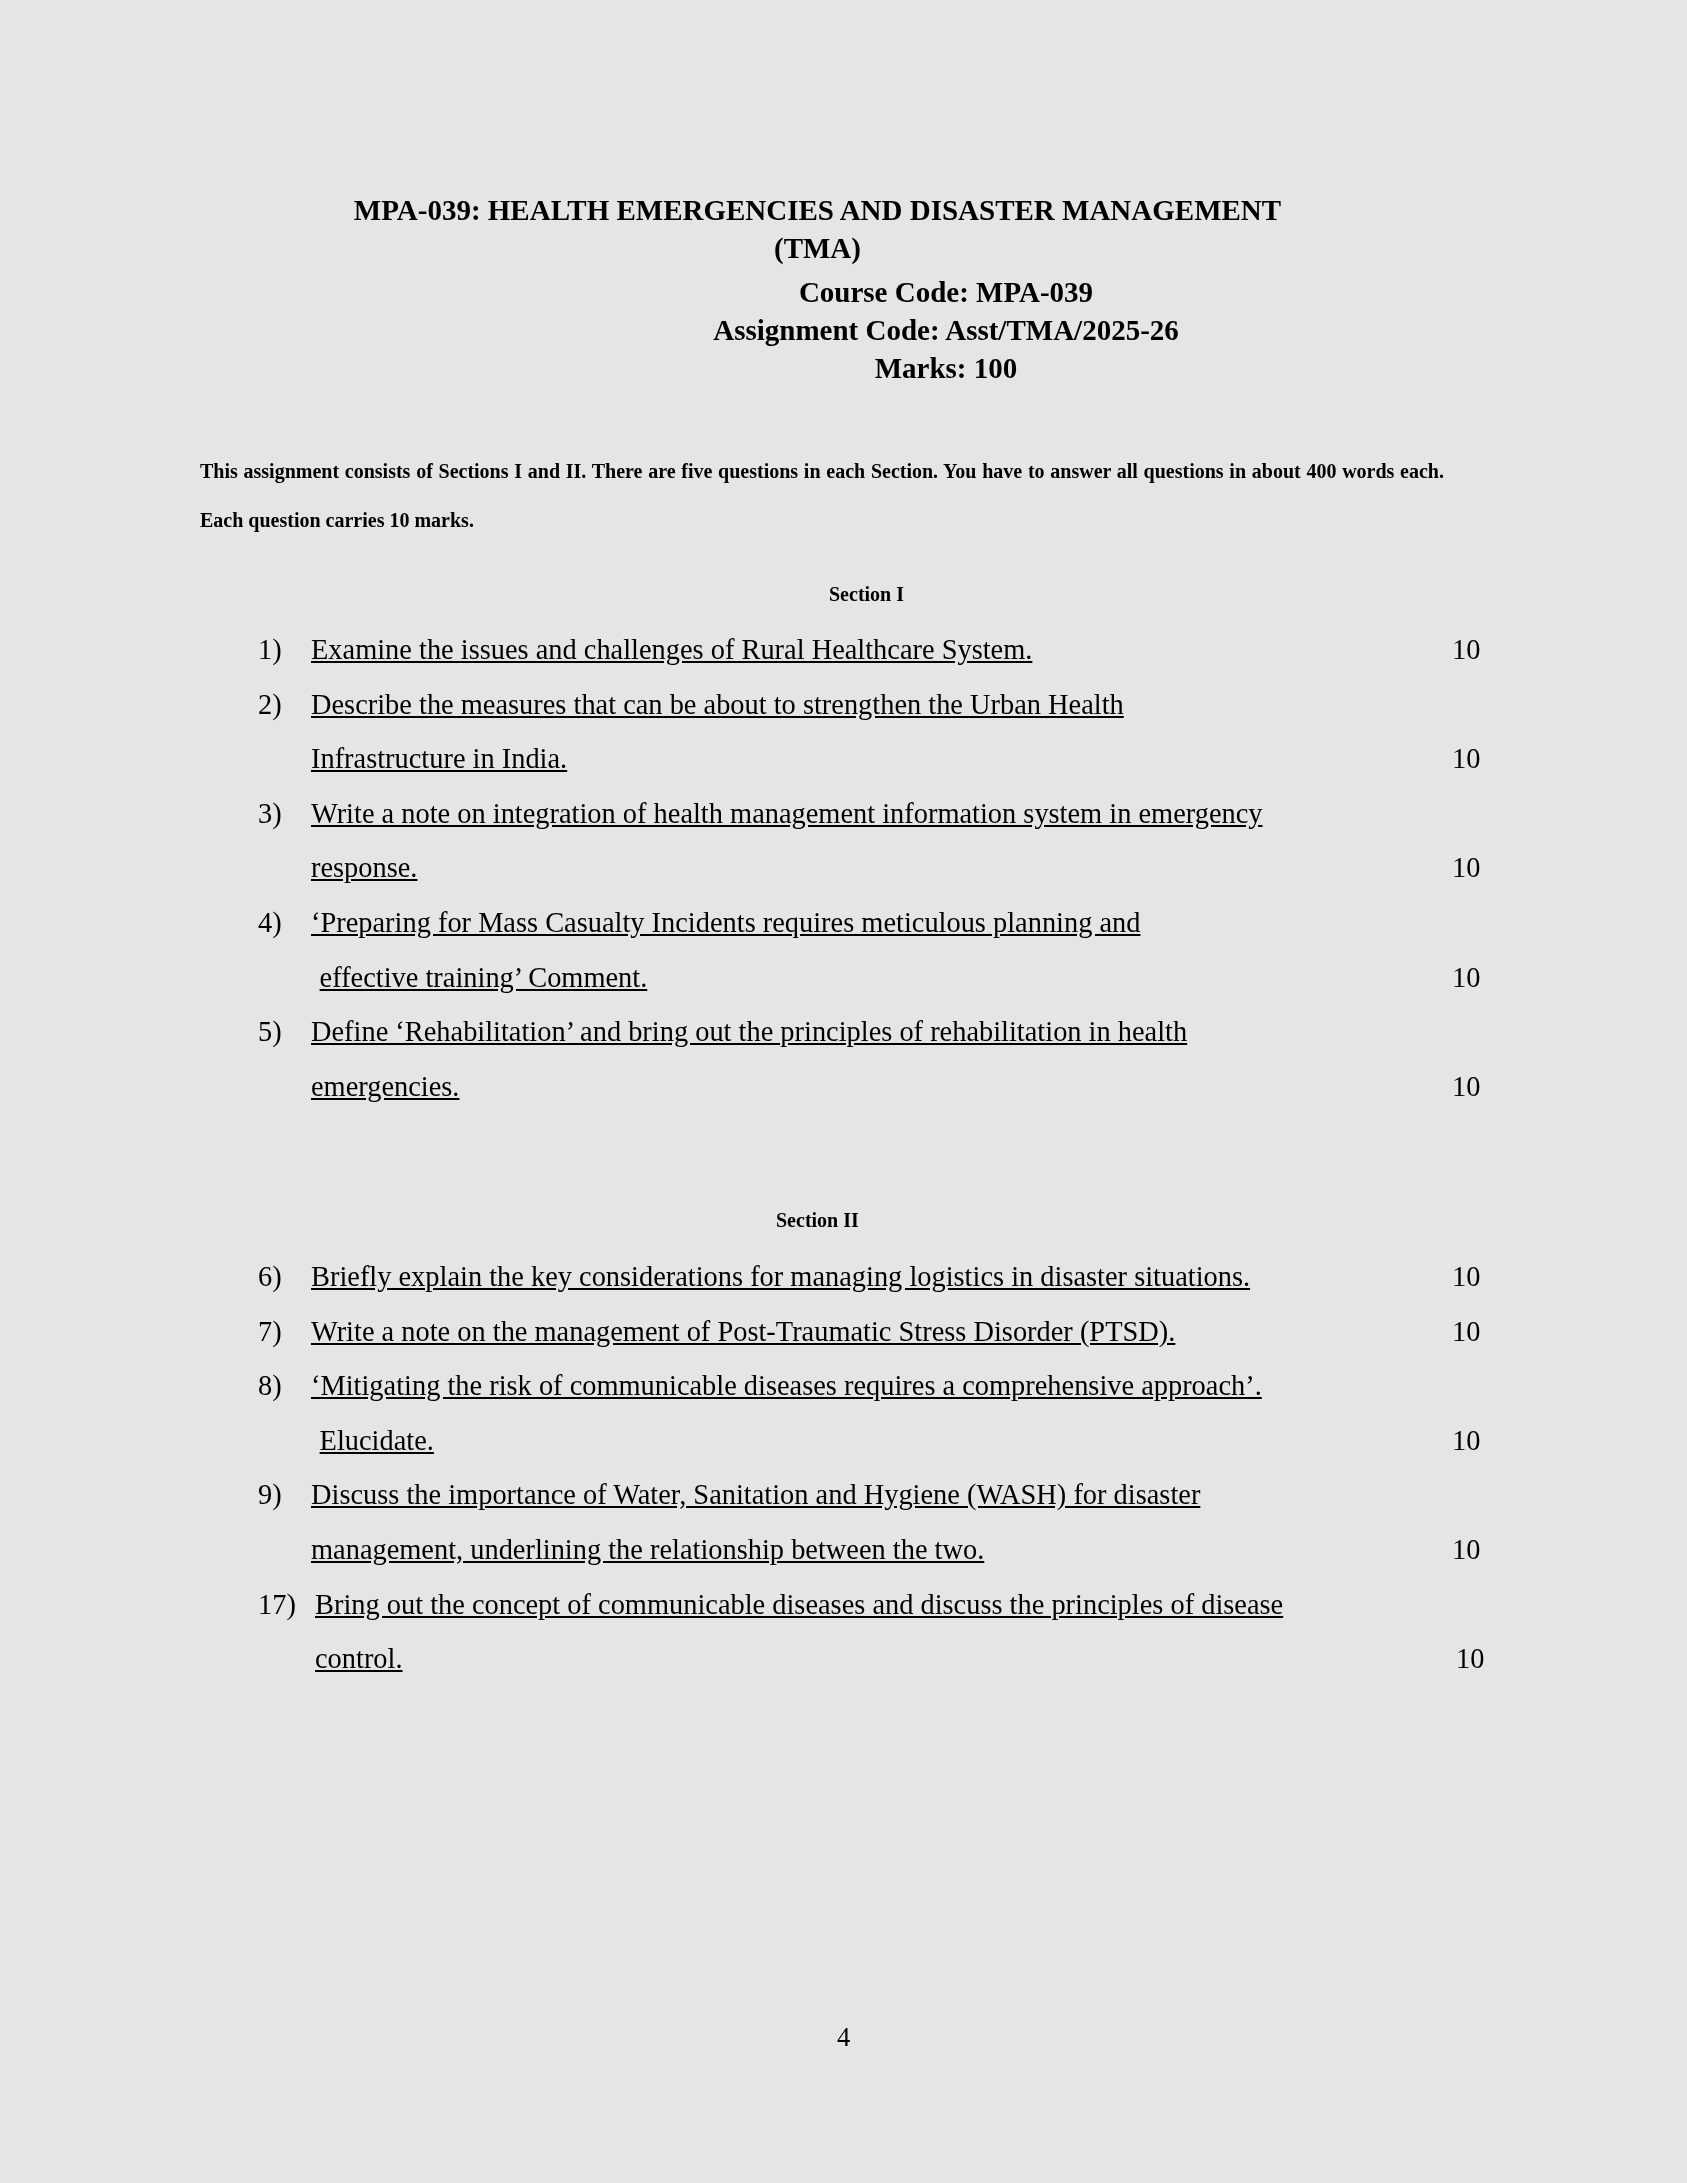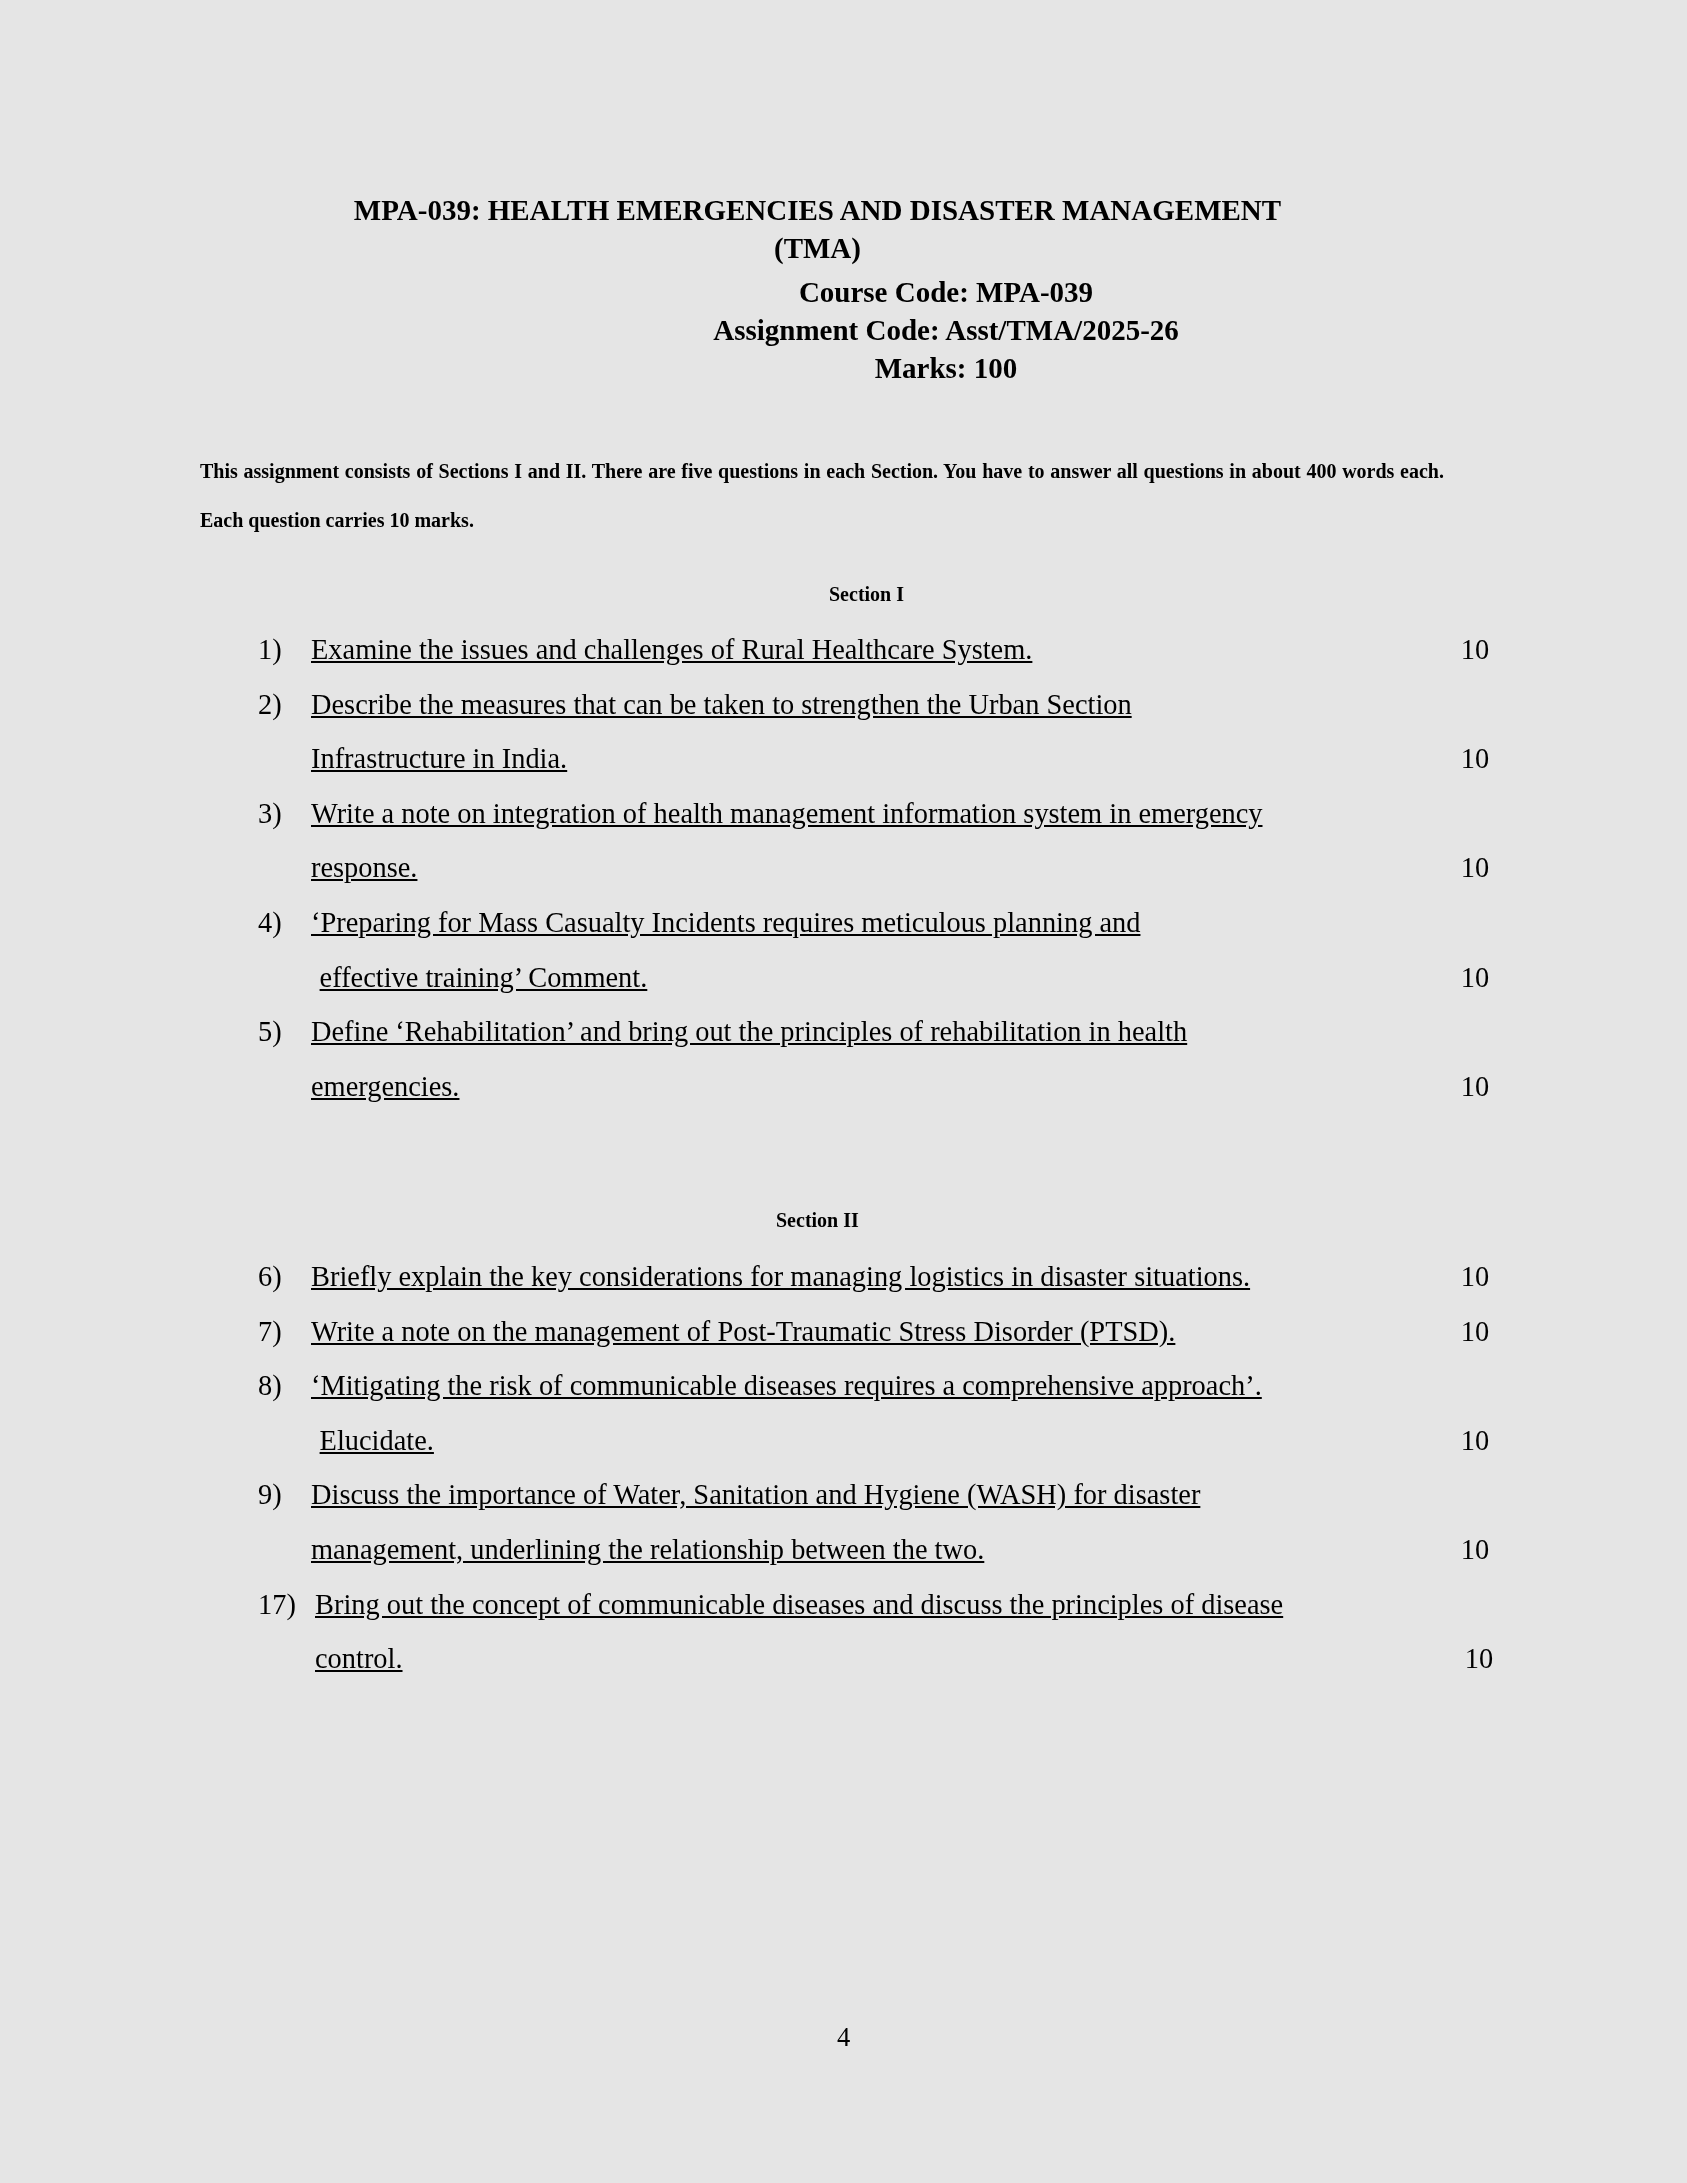--- a/index.html
+++ b/index.html
@@ -108,21 +108,21 @@
     position: relative;
     display: block;
     min-height: 40px;
     line-height: 40px;
   }
   .qline .mark {
     position: absolute;
     left: 1141px;
     top: 0;
     width: 46px;
-    text-align: center;
+    text-align: left;
     font-size: 28.4px;
     line-height: 40px;
   }
   .qline.extra-indent { padding-left: 8.6px; }
   .qline.cont { margin-top: 14.6px; }
 
   
   .qrow.wide .qnum { width: 57px; }
   .qrow.wide .qbody { margin-left: 57px; }
 
@@ -162,21 +162,21 @@
     <div class="qrow">
       <span class="qnum">1)</span>
       <div class="qbody">
         <span class="qline"><span>Examine the issues and challenges of Rural Healthcare System.</span><span class="mark">10</span></span>
       </div>
     </div>
 
     <div class="qrow">
       <span class="qnum">2)</span>
       <div class="qbody">
-        <span class="qline"><span>Describe the measures that can be taken to strengthen the Urban Section</span><span class="mark"></span></span>
+        <span class="qline"><span>Describe the measures that can be about to strengthen the Urban Health</span><span class="mark"></span></span>
         <span class="qline cont"><span>Infrastructure in India.</span><span class="mark">10</span></span>
       </div>
     </div>
 
     <div class="qrow">
       <span class="qnum">3)</span>
       <div class="qbody">
         <span class="qline"><span>Write a note on integration of health management information system in emergency</span><span class="mark"></span></span>
         <span class="qline cont"><span>response.</span><span class="mark">10</span></span>
       </div>

